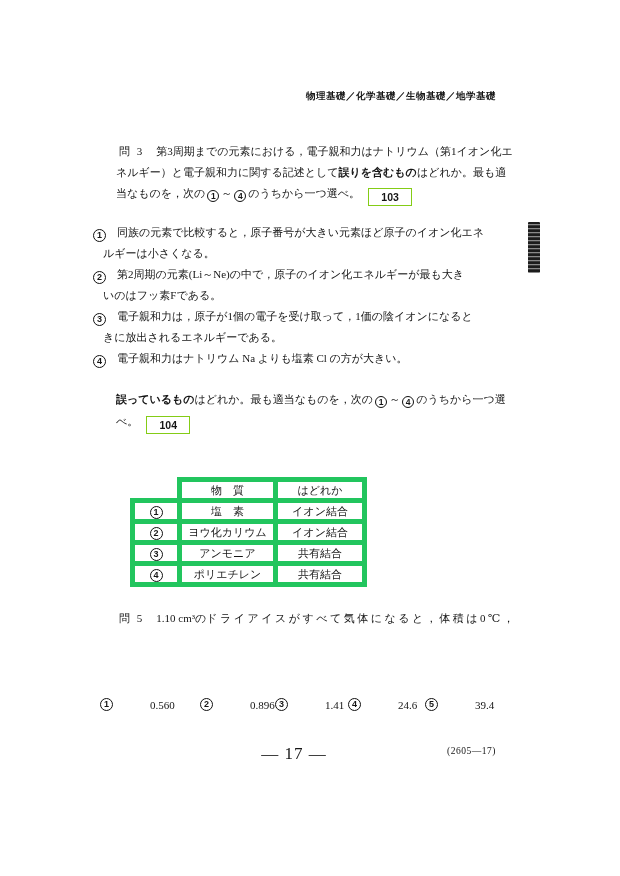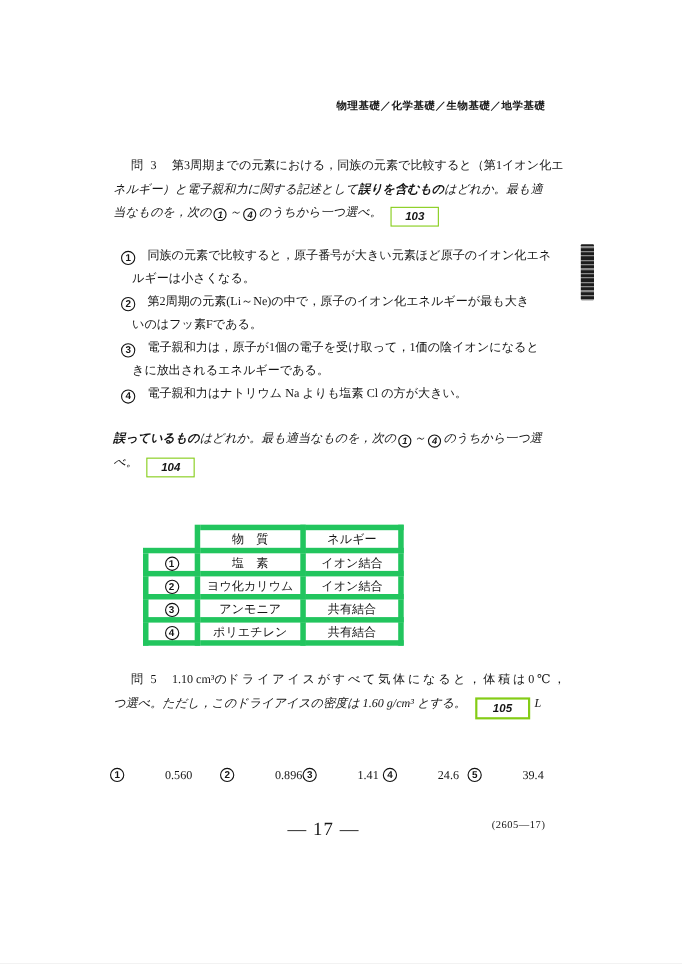--- a/index.html
+++ b/index.html
@@ -21,21 +21,21 @@
   
   .binding-mark {
     position:absolute; left:528px; top:222px; width:12px; height:51px;
     background:repeating-linear-gradient(180deg,#1c1c1c 0 2px,#8a8a8a 2px 3px,#3a3a3a 3px 4px);
     border-radius:1px;
   }
 
   
   .question { position:absolute; left:80px; width:440px; font-size:11px; line-height:21px; }
   .qline { white-space:nowrap; }
-  .cont { margin-left:23px;font-style:italic; }
+  .cont { margin-left:36px; }
   .qlabel { margin-right:12px; letter-spacing:2px;padding-left:39px; }
   .b { font-weight:bold; }
   .tracked { letter-spacing:2.5px; }
 
   
   .circ {
     display:inline-flex; align-items:center; justify-content:center;
     width:13px; height:13px; border:1.3px solid #111; border-radius:50%;
     font-family:"Liberation Sans","DejaVu Sans",sans-serif;
     font-size:9px; font-weight:bold; line-height:1; vertical-align:-2px;
@@ -70,39 +70,39 @@
   .choice:nth-child(1){ width:100px; } .choice:nth-child(2){ width:75px; }
   .choice:nth-child(3){ width:73px; } .choice:nth-child(4){ width:77px; }
   .choice .val { font-family:Liberation Serif, serif;margin-left:28px; }
 
   
   .footer-page { position:absolute; left:244px; top:744px; width:100px; text-align:center; font-size:17px; letter-spacing:1px; }
   .footer-code { position:absolute; left:447px; top:746px; font-size:9.5px; letter-spacing:0.5px; }
 
   
   .q3 { top:141px; }
-  .q3opts { top:222px;margin-left:17px; }
+  .q3opts { top:222px; }
   .q4 { top:388px; }
   .q5 { top:607px; line-height:22px; }
   .q4 .qline { line-height:22px; }
 </style>
 </head>
 <body>
 
 <div class="page">
 
   <div class="doc-header">
     <div class="subjects">物理基礎／化学基礎／生物基礎／地学基礎</div>
   </div>
 
   <div class="binding-mark"></div>
 
   <section class="question q3">
     <div class="qline">
-      <span class="qlabel">問 3</span><span>第3周期までの元素における，同族の元素で比較すると（第1イオン化エ</span>
+      <span class="qlabel">問 3</span><span>第3周期までの元素における，電子親和力はナトリウム（第1イオン化エ</span>
     </div>
     <div class="qline cont">
       <span>ネルギー）と電子親和力に関する記述として</span><span class="b">誤りを含むもの</span><span>はどれか。最も適</span>
     </div>
     <div class="qline cont">
       <span>当なものを，次の</span><span class="circ sm">1</span><span>～</span><span class="circ sm">4</span><span>のうちから一つ選べ。</span><span class="ansbox">103</span>
     </div>
   </section>
 
   <section class="options q3opts">
@@ -138,21 +138,21 @@
     <div class="qline cont">
       <span>べ。</span><span class="ansbox">104</span>
     </div>
   </section>
 
   <table class="bond-table">
     <tbody>
         <tr>
       <td class="blank c-num"></td>
       <td class="c-sub">物　質</td>
-      <td class="c-bond">ネルギー</td>
+      <td class="c-bond">はどれか</td>
     </tr>
     <tr>
       <td class="c-num"><span class="circ">1</span></td>
       <td class="c-sub">塩　素</td>
       <td class="c-bond">イオン結合</td>
     </tr>
     <tr>
       <td class="c-num"><span class="circ">2</span></td>
       <td class="c-sub">ヨウ化カリウム</td>
       <td class="c-bond">イオン結合</td>
@@ -167,23 +167,20 @@
       <td class="c-sub">ポリエチレン</td>
       <td class="c-bond">共有結合</td>
     </tr>
   </tbody>
     </table>
 
   <section class="question q5">
     <div class="qline">
       <span class="qlabel">問 5</span><span>1.10 cm³の</span><span class="tracked">ドライアイスがすべて気体になると，体積は0℃，</span>
     </div>
-    <div class="qline cont">
-      <span>つ選べ。ただし，このドライアイスの密度は 1.60 g/cm³ とする。</span><span class="ansbox thick">105</span><span>L</span>
-    </div>
   </section>
 
   <div class="choices">
     <div class="choice">
       <span class="circ">1</span>
         <span class="val">0.560</span>
     </div>
     <div class="choice">
       <span class="circ">2</span>
         <span class="val">0.896</span>

